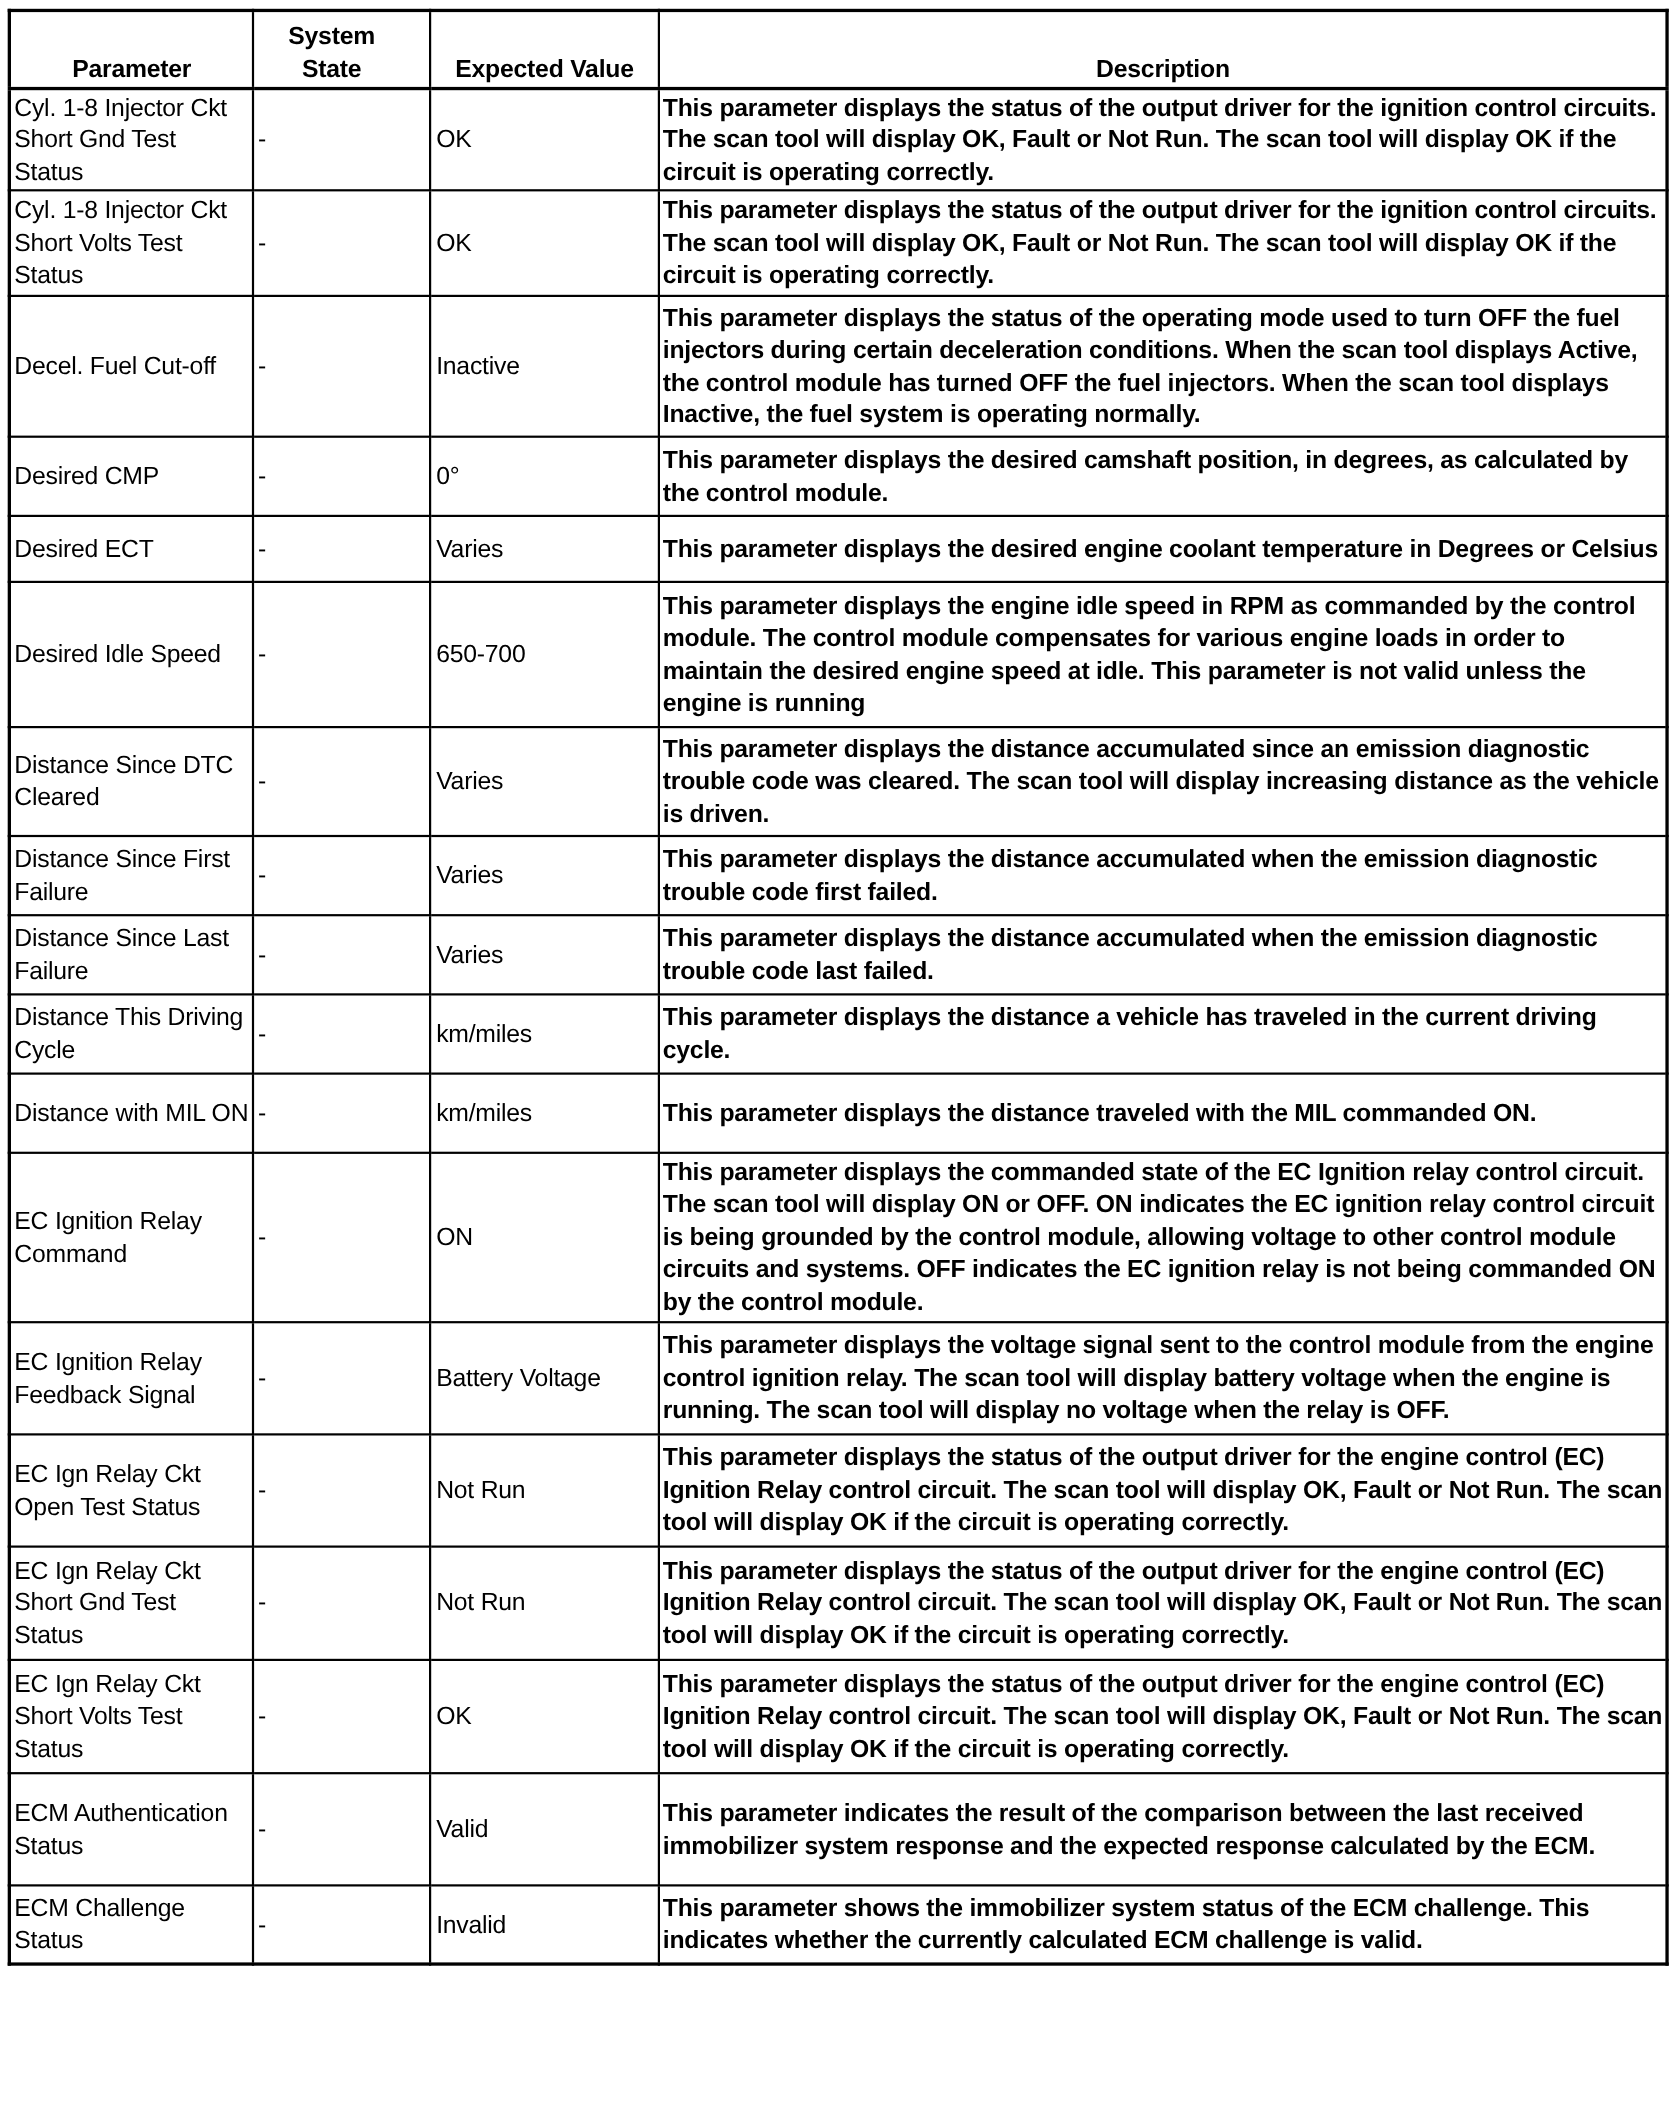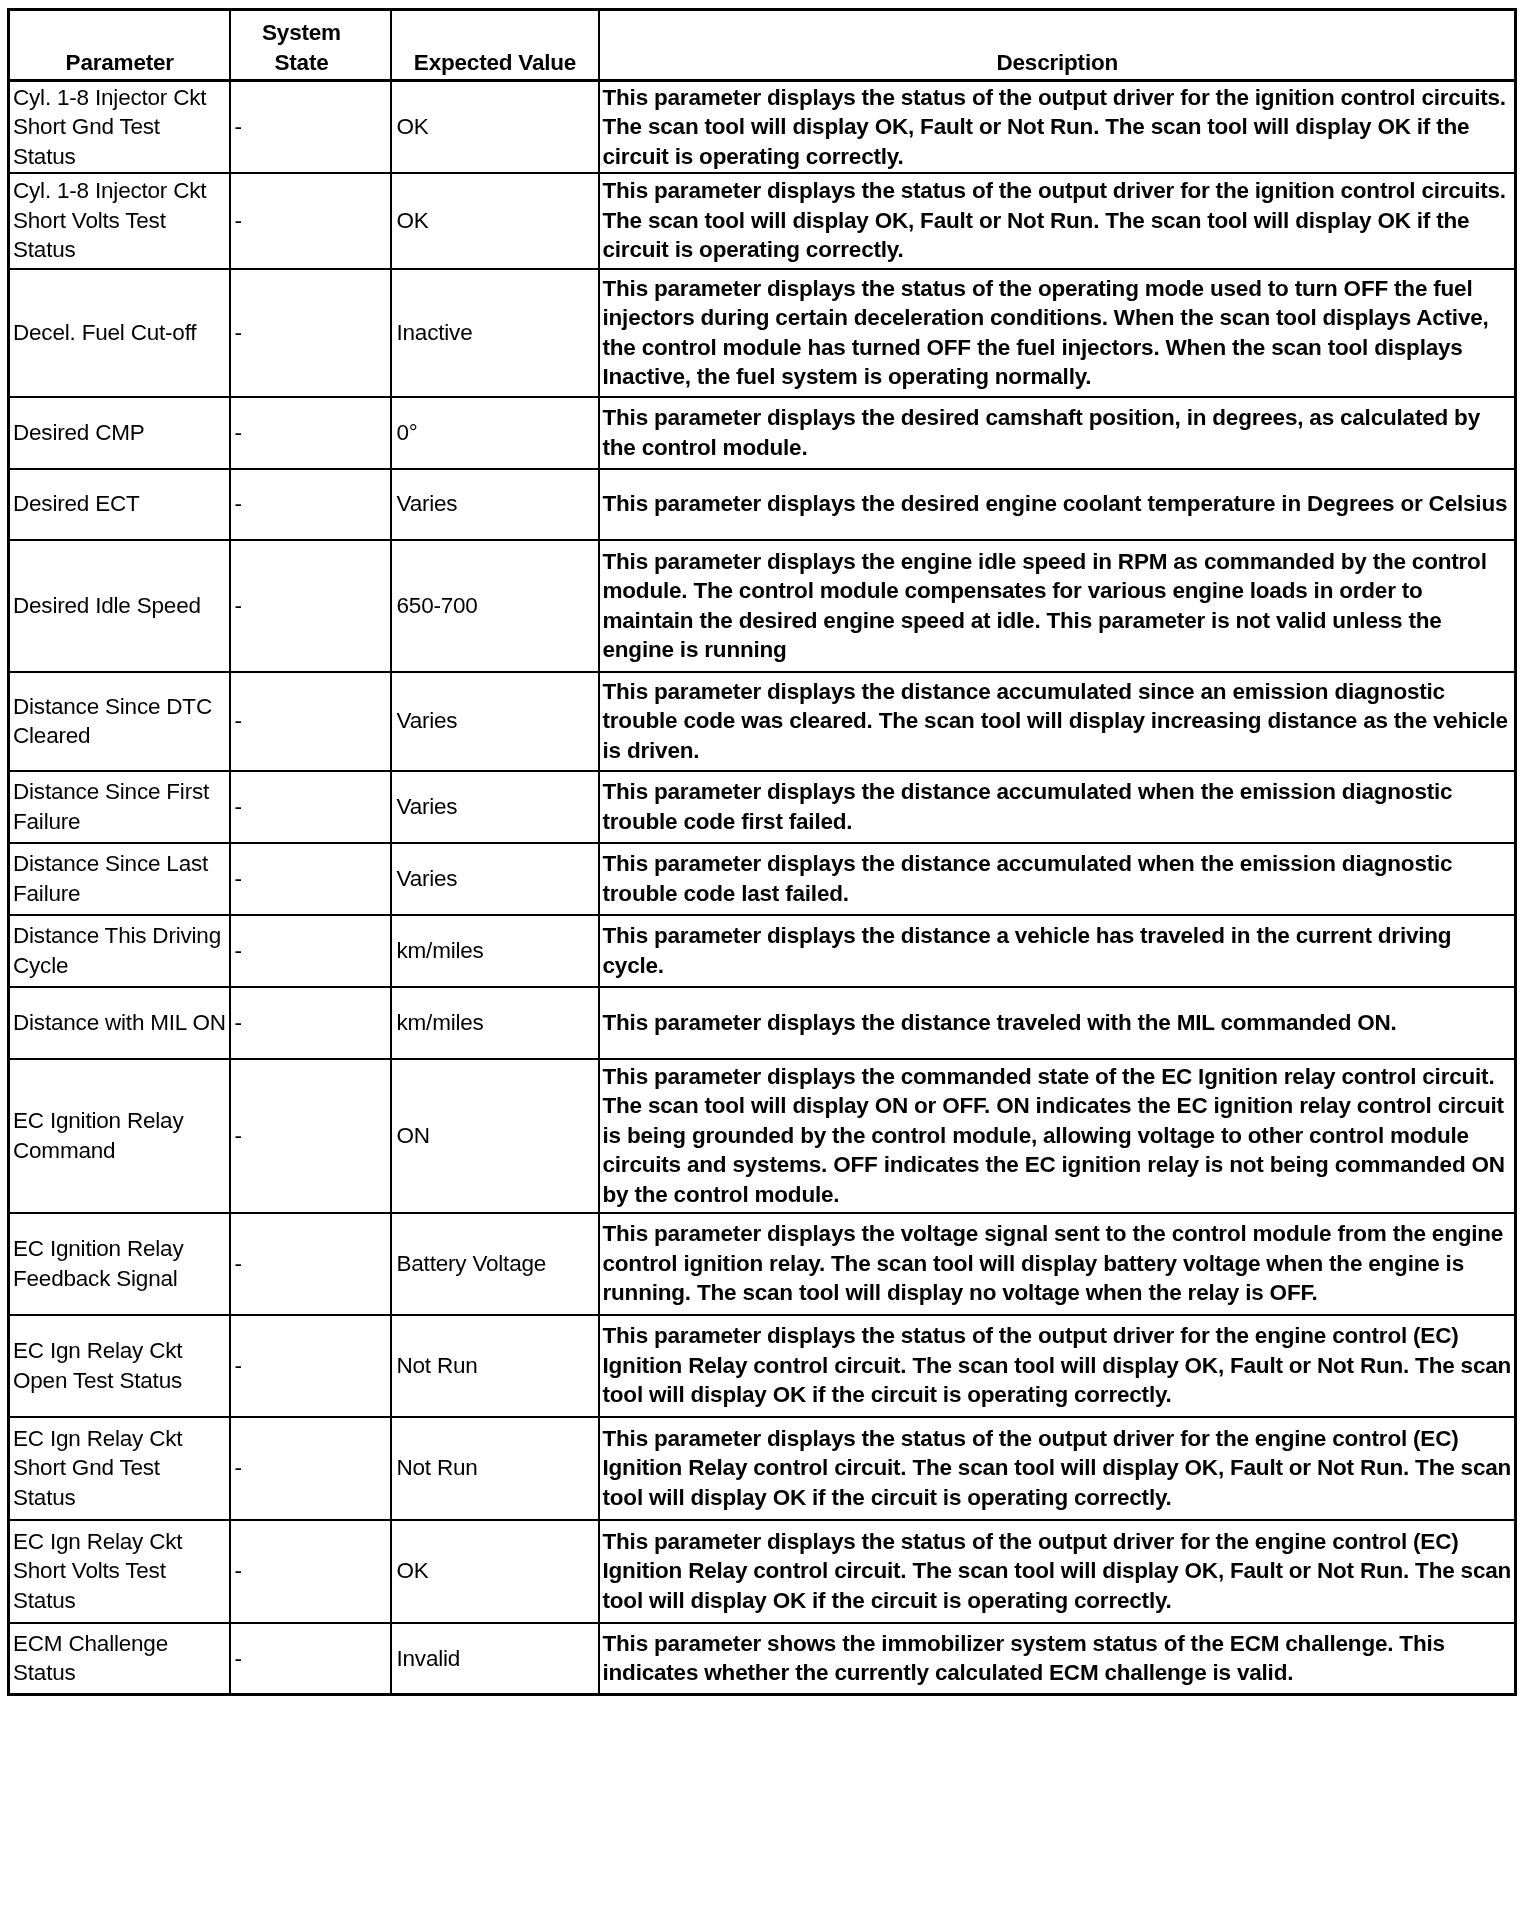--- a/index.html
+++ b/index.html
@@ -89,21 +89,21 @@
       <td class="state">-</td>
       <td class="exp">Inactive</td>
       <td class="desc">This parameter displays the status of the operating mode used to turn OFF the fuel injectors during certain deceleration conditions. When the scan tool displays Active, the control module has turned OFF the fuel injectors. When the scan tool displays Inactive, the fuel system is operating normally.</td>
     </tr>
     <tr style="height:72px;">
       <td>Desired CMP</td>
       <td class="state">-</td>
       <td class="exp">0°</td>
       <td class="desc">This parameter displays the desired camshaft position, in degrees, as calculated by the control module.</td>
     </tr>
-    <tr style="height:71px;">
+    <tr style="height:60px;">
       <td>Desired ECT</td>
       <td class="state">-</td>
       <td class="exp">Varies</td>
       <td class="desc">This parameter displays the desired engine coolant temperature in Degrees or Celsius</td>
     </tr>
     <tr style="height:132px;">
       <td>Desired Idle Speed</td>
       <td class="state">-</td>
       <td class="exp">650-700</td>
       <td class="desc">This parameter displays the engine idle speed in RPM as commanded by the control module. The control module compensates for various engine loads in order to maintain the desired engine speed at idle. This parameter is not valid unless the engine is running</td>
@@ -161,20 +161,26 @@
       <td class="state">-</td>
       <td class="exp">Not Run</td>
       <td class="desc">This parameter displays the status of the output driver for the engine control (EC) Ignition Relay control circuit. The scan tool will display OK, Fault or Not Run. The scan tool will display OK if the circuit is operating correctly.</td>
     </tr>
     <tr style="height:103px;">
       <td>EC Ign Relay Ckt Short Volts Test Status</td>
       <td class="state">-</td>
       <td class="exp">OK</td>
       <td class="desc">This parameter displays the status of the output driver for the engine control (EC) Ignition Relay control circuit. The scan tool will display OK, Fault or Not Run. The scan tool will display OK if the circuit is operating correctly.</td>
     </tr>
+    <tr style="height:102px;">
+      <td>ECM Authentication Status</td>
+      <td class="state">-</td>
+      <td class="exp">Valid</td>
+      <td class="desc">This parameter indicates the result of the comparison between the last received immobilizer system response and the expected response calculated by the ECM.</td>
+    </tr>
     <tr style="height:72px;">
       <td>ECM Challenge Status</td>
       <td class="state">-</td>
       <td class="exp">Invalid</td>
       <td class="desc">This parameter shows the immobilizer system status of the ECM challenge. This indicates whether the currently calculated ECM challenge is valid.</td>
     </tr>
   </tbody>
 </table>
 
 </body></html>

